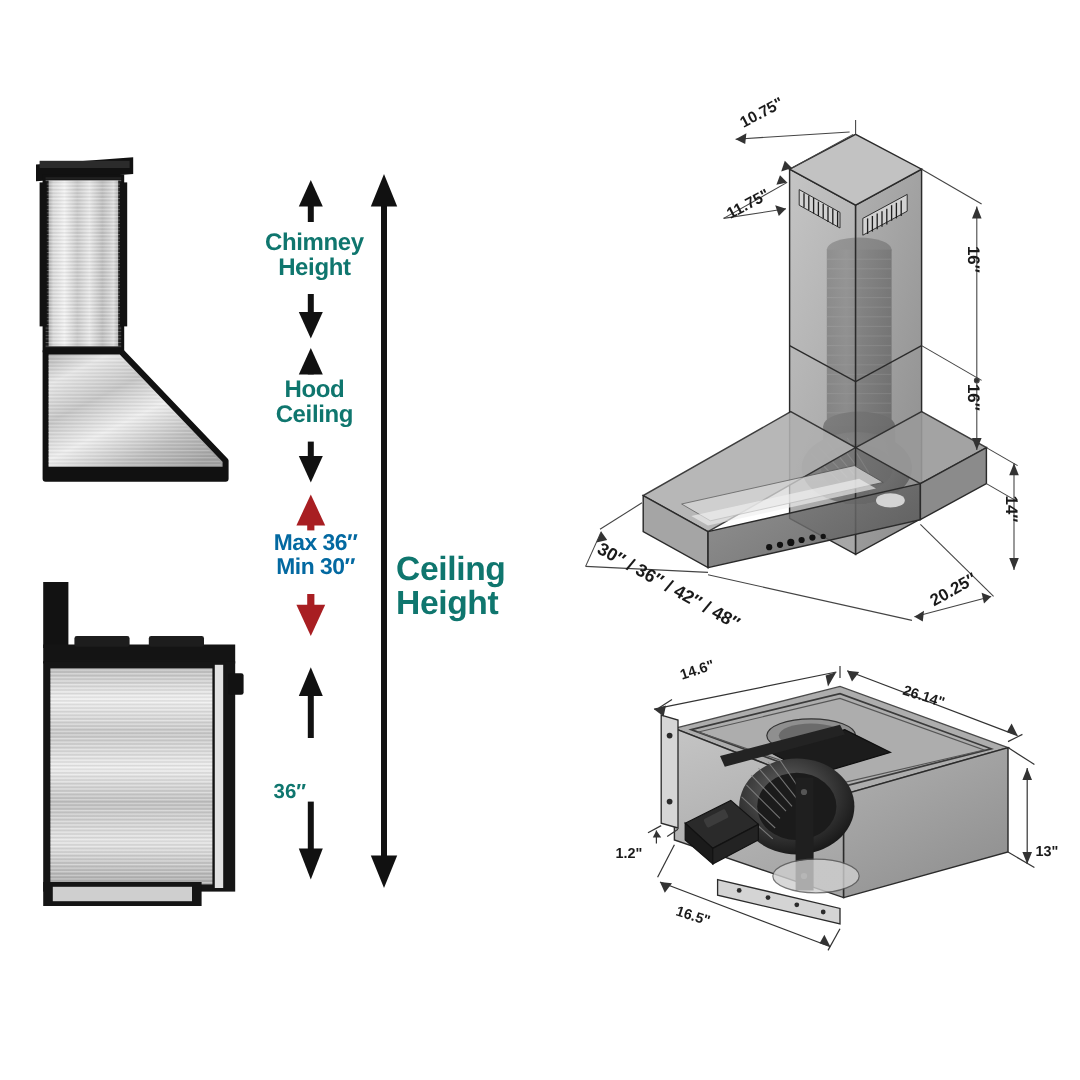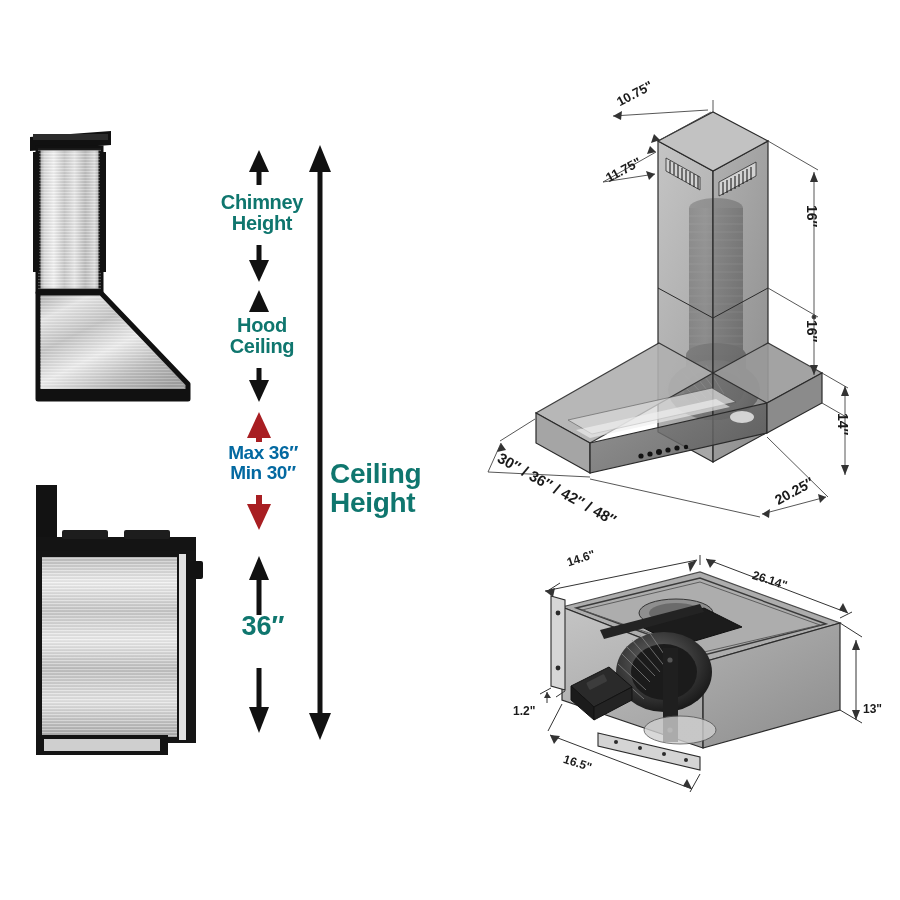--- a/index.html
+++ b/index.html
@@ -47,24 +47,23 @@
     letter-spacing: -0.3px;
   }
   #lbl-max-min {
     left: 204px; top: 443px;
     width: 118px;
     font-size: 19px;
     text-align: center;
     letter-spacing: -0.4px;
   }
   #lbl-36 {
-    left: 228px; top: 612px;
+    left: 228px; top: 651px;
     width: 70px;
-    font-size: 27px;
-    text-align: center;
+    font-size: 17px;
   }
   #lbl-ceiling-height {
     left: 330px; top: 459px;
     width: 108px;
     font-size: 28px;
     text-align: left;
     letter-spacing: -0.3px;
   }
 
   

